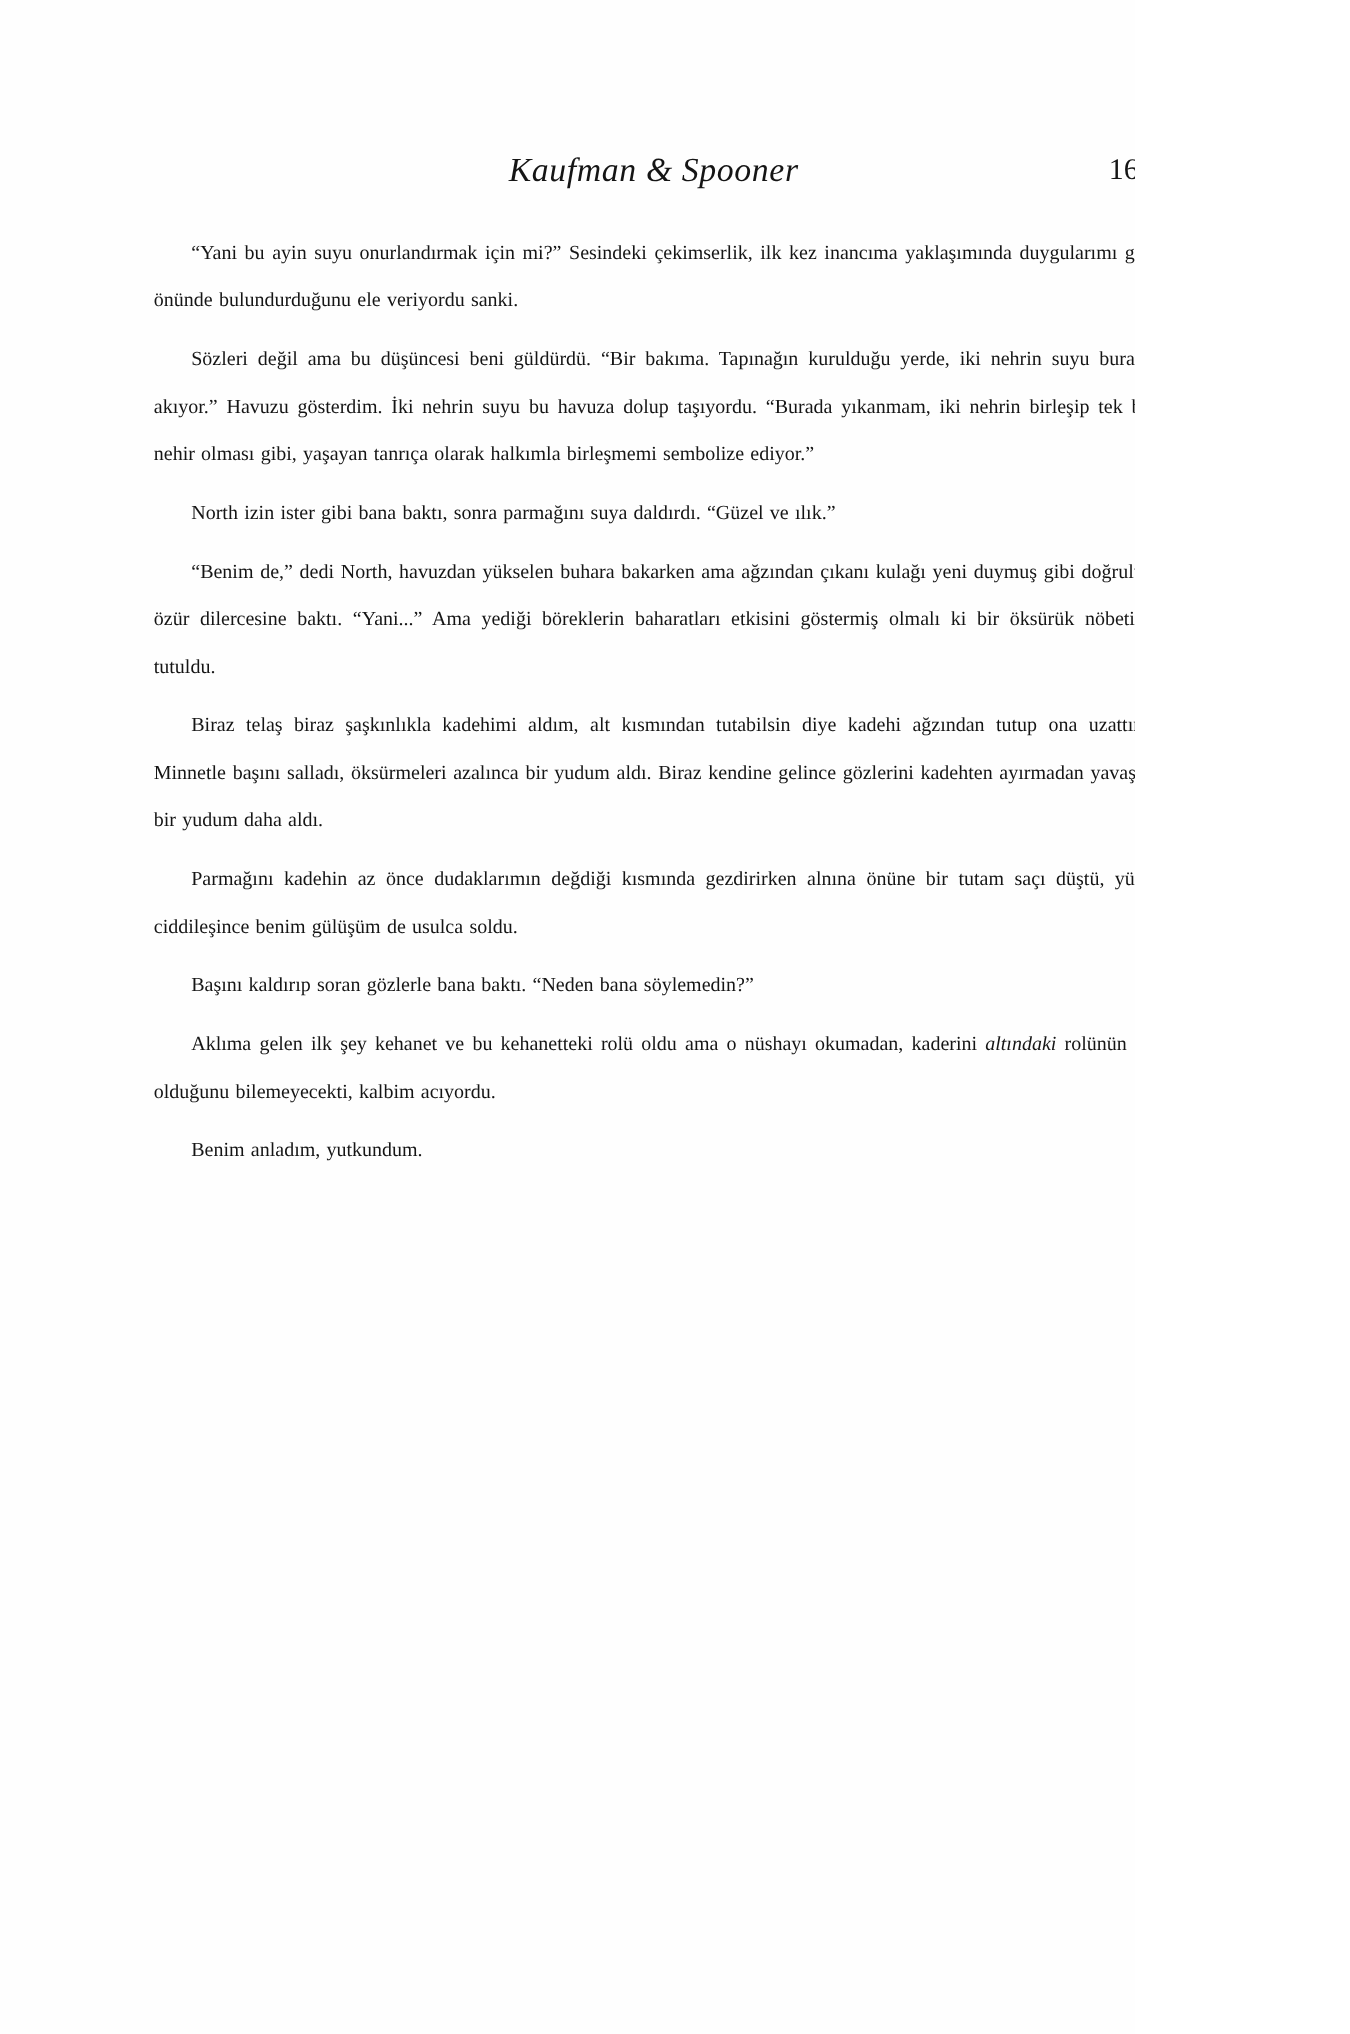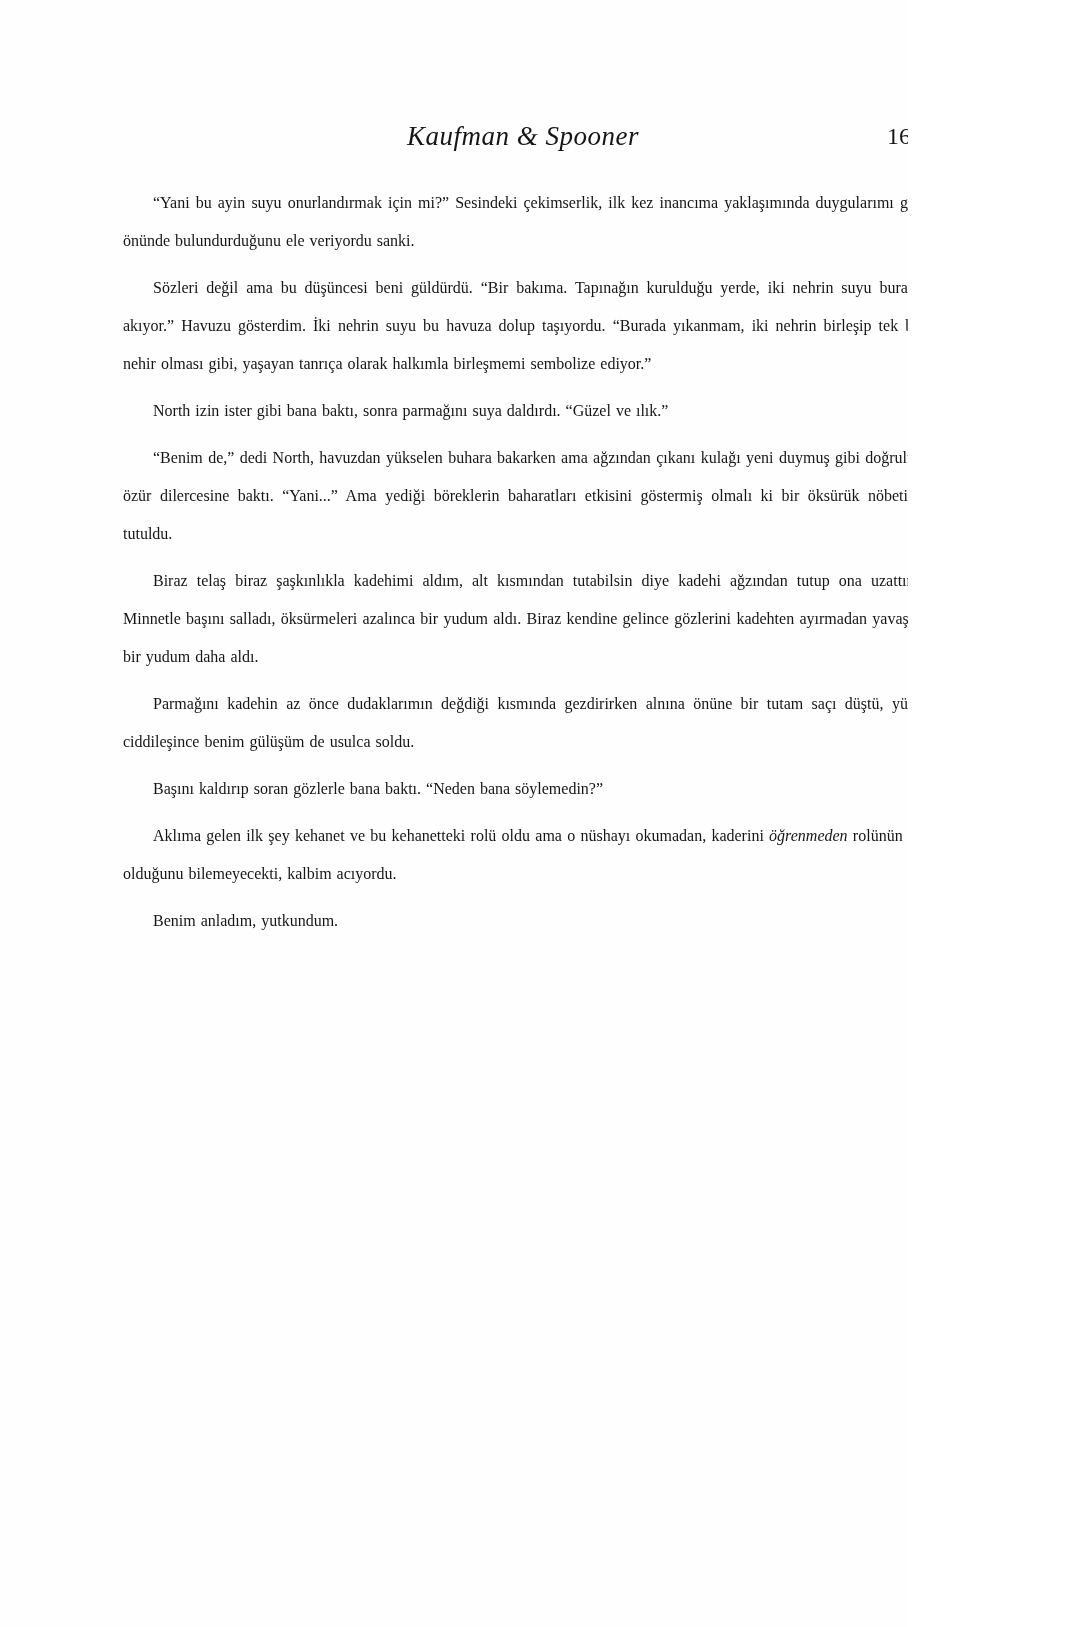--- a/index.html
+++ b/index.html
@@ -68,16 +68,16 @@
     <span class="page-number">161</span>
   </div>
   <div class="text-block">
       <p class="para"><span>“Yani bu ayin suyu onurlandırmak için mi?” Sesindeki çekimserlik, ilk kez inancıma yaklaşımında duygularımı göz önünde bulundurduğunu ele veriyordu sanki.</span></p>
       <p class="para"><span>Sözleri değil ama bu düşüncesi beni güldürdü. “Bir bakıma. Tapınağın kurulduğu yerde, iki nehrin suyu buraya akıyor.” Havuzu gösterdim. İki nehrin suyu bu havuza dolup taşıyordu. “Burada yıkanmam, iki nehrin birleşip tek bir nehir olması gibi, yaşayan tanrıça olarak halkımla birleşmemi sembolize ediyor.”</span></p>
       <p class="para"><span>North izin ister gibi bana baktı, sonra parmağını suya daldırdı. “Güzel ve ılık.”</span></p>
       <p class="para"><span>“Benim de,” dedi North, havuzdan yükselen buhara bakarken ama ağzından çıkanı kulağı yeni duymuş gibi doğrulup özür dilercesine baktı. “Yani...” Ama yediği böreklerin baharatları etkisini göstermiş olmalı ki bir öksürük nöbetine tutuldu.</span></p>
       <p class="para"><span>Biraz telaş biraz şaşkınlıkla kadehimi aldım, alt kısmından tutabilsin diye kadehi ağzından tutup ona uzattım. Minnetle başını salladı, öksürmeleri azalınca bir yudum aldı. Biraz kendine gelince gözlerini kadehten ayırmadan yavaşça bir yudum daha aldı.</span></p>
       <p class="para"><span>Parmağını kadehin az önce dudaklarımın değdiği kısmında gezdirirken alnına önüne bir tutam saçı düştü, yüzü ciddileşince benim gülüşüm de usulca soldu.</span></p>
       <p class="para"><span>Başını kaldırıp soran gözlerle bana baktı. “Neden bana söylemedin?”</span></p>
-      <p class="para"><span>Aklıma gelen ilk şey kehanet ve bu kehanetteki rolü oldu ama o nüshayı okumadan, kaderini </span><em>öğrenmeden</em><span> rolünün ne olduğunu bilemeyecekti, kalbim acıyordu.</span></p>
+      <p class="para"><span>Aklıma gelen ilk şey kehanet ve bu kehanetteki rolü oldu ama o nüshayı okumadan, kaderini </span><em>altındaki</em><span> rolünün ne olduğunu bilemeyecekti, kalbim acıyordu.</span></p>
       <p class="para"><span>Benim anladım, yutkundum.</span></p>
     </div>
 </div>
 
 </body></html>

